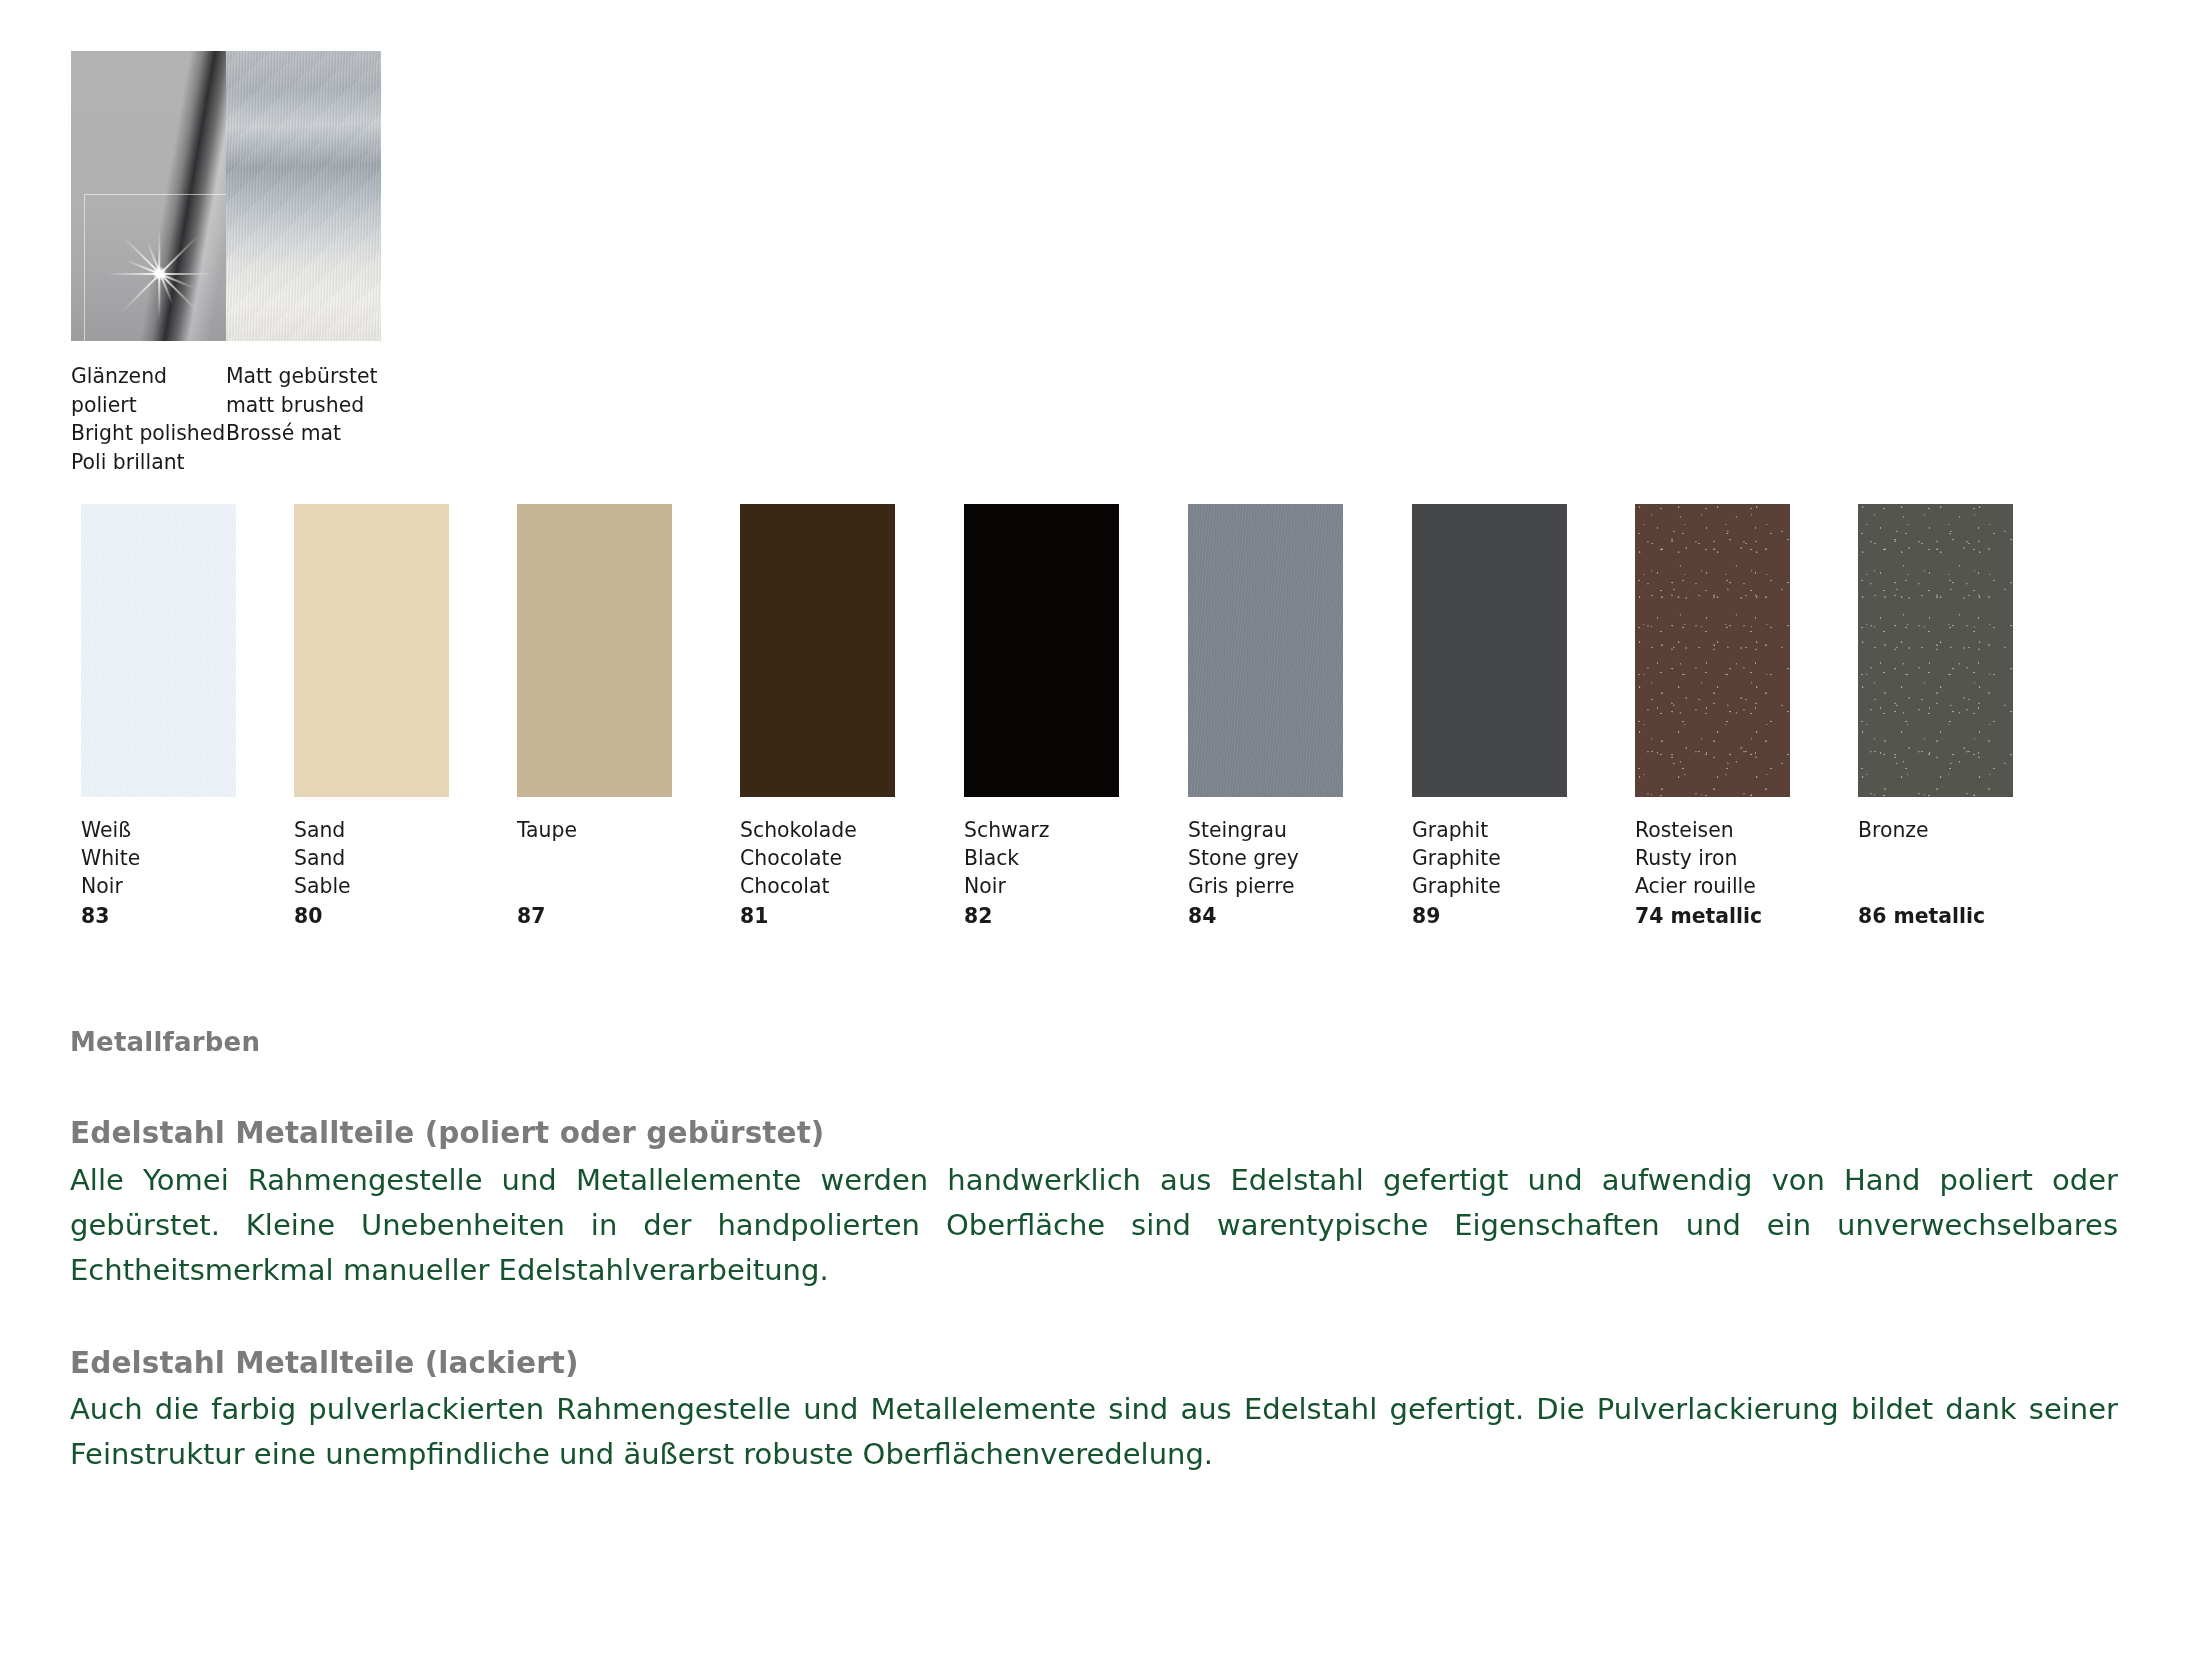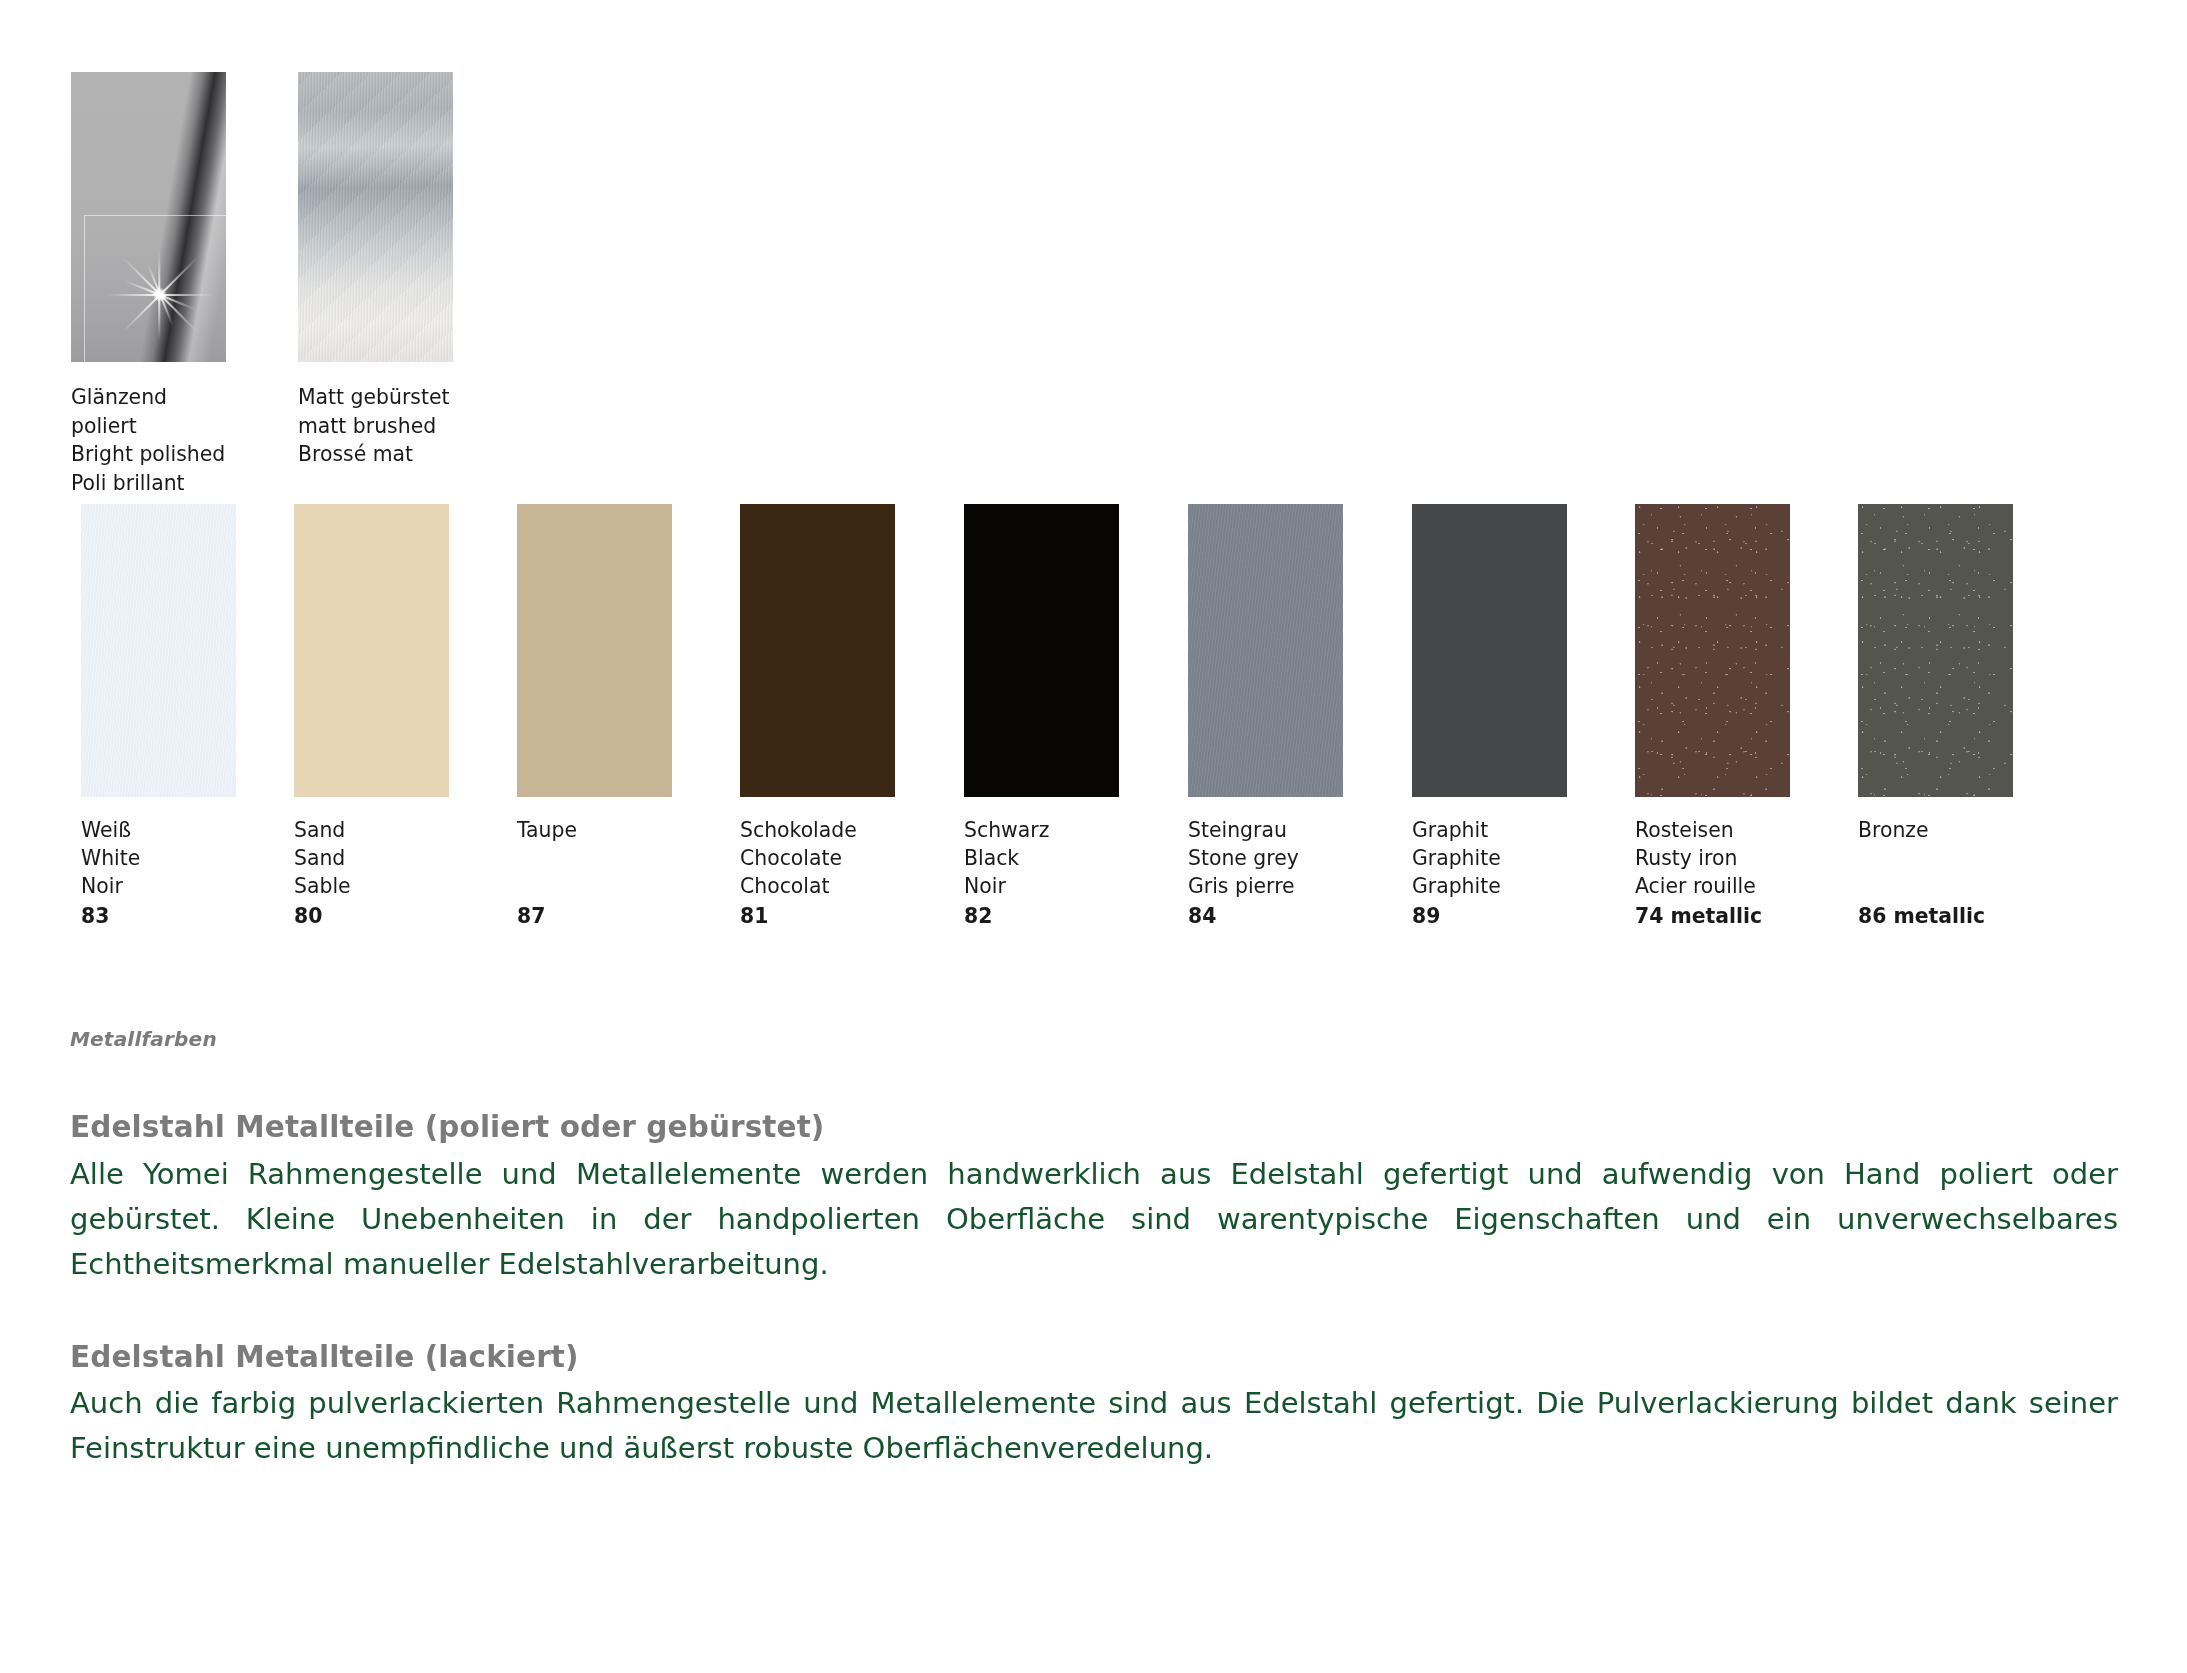--- a/index.html
+++ b/index.html
@@ -20,23 +20,22 @@
     position: relative;
     width: 2188px;
     height: 1673px;
     background: #fff;
   }
 
   
   .finish-row {
     position: absolute;
     left: 71px;
-    top: 72px;
+    top: 51px;
     display: flex;
-    gap: 72px;
   }
   .finish-cell {
     width: 155px;
   }
   .finish-swatch {
     width: 155px;
     height: 290px;
     position: relative;
     overflow: hidden;
   }
@@ -187,26 +186,25 @@
   .color-caption .blank { display: block; height: 28px; }
 
   
   .text-block {
     position: absolute;
     left: 70px;
     top: 1027px;
     width: 2048px;
   }
   .section-title {
-    font-size: 20px;
+    font-size: 26px;
     font-weight: bold;
     color: #7b7b7b;
     letter-spacing: 0.2px;
     margin: 0 0 59px 0;
-    font-style: italic;
   }
   .sub-title {
     font-size: 29.5px;
     font-weight: bold;
     color: #7b7b7b;
     letter-spacing: 0.1px;
     margin: 0 0 7.6px 0;
   }
   .body-copy {
     font-size: 29px;

